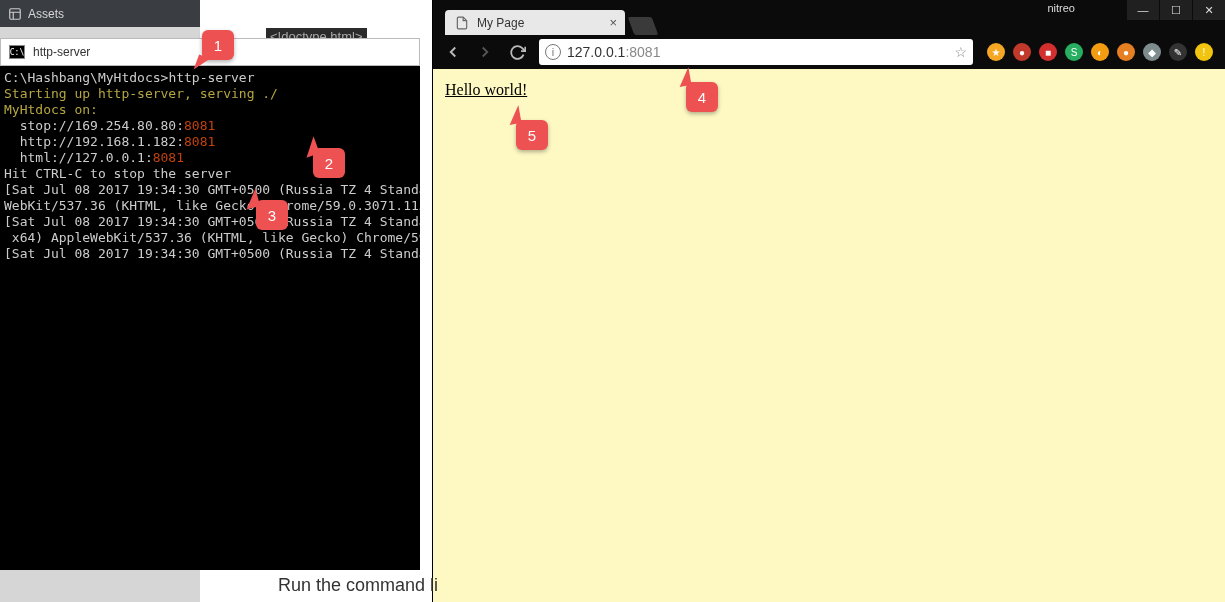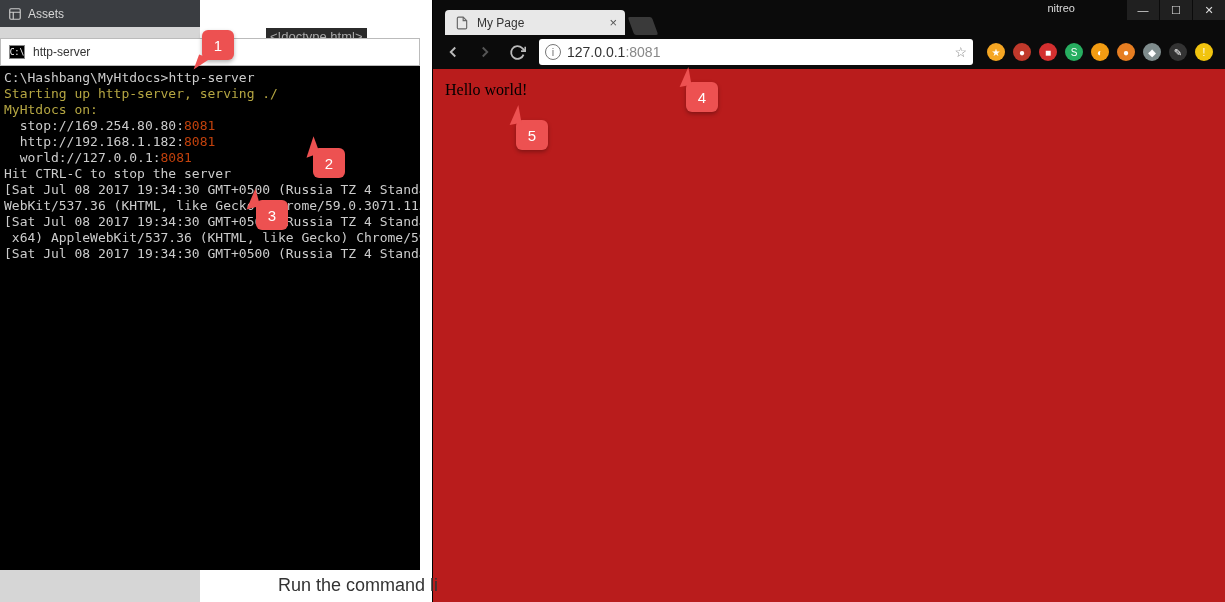--- a/index.html
+++ b/index.html
@@ -217,26 +217,27 @@
     width: 18px; height: 18px;
     border-radius: 50%;
     display: flex;
     align-items: center;
     justify-content: center;
     font-size: 10px;
     color: #fff;
     flex-shrink: 0;
   }
   .chrome-content {
-    background: #b91c1c;
+    background: #fef9c3;
     height: calc(100% - 69px);
     padding: 12px;
     font-family: "Times New Roman", serif;
     font-size: 16px;
     color: #000;
+    text-decoration: underline;
   }
   
   .callout {
     position: absolute;
     width: 32px; height: 30px;
     background: #ed5151;
     border-radius: 6px;
     color: #fff;
     font-size: 15px;
     font-weight: 500;
@@ -286,21 +287,21 @@
 <div class="cmd-window">
   <div class="cmd-title">
     <div class="cmd-icon">C:\</div>
     <span>http-server</span>
   </div>
   <div class="cmd-body"><span>C:\Hashbang\MyHtdocs&gt;</span><span>http-server</span>
 <span class="yellow">Starting up http-server, serving ./</span>
 <span class="yellow">MyHtdocs on:</span>
 <span><span>  stop://169.254.80.80:</span><span class="green">8081</span></span>
 <span><span>  http://192.168.1.182:</span><span class="green">8081</span></span>
-<span><span>  world://127.0.0.1:</span><span class="green">8081</span></span>
+<span><span>  html://127.0.0.1:</span><span class="green">8081</span></span>
 <span>Hit CTRL-C to stop the server</span>
 <span>[Sat Jul 08 2017 19:34:30 GMT+0500 (Russia TZ 4 Standa</span>
 <span>WebKit/537.36 (KHTML, like Gecko) Chrome/59.0.3071.115</span>
 <span>[Sat Jul 08 2017 19:34:30 GMT+0500 (Russia TZ 4 Standa</span>
 <span> x64) AppleWebKit/537.36 (KHTML, like Gecko) Chrome/59</span>
 <span>[Sat Jul 08 2017 19:34:30 GMT+0500 (Russia TZ 4 Standa</span></div>
 </div>
 
 <div class="chrome-window">
   <div class="chrome-top">

